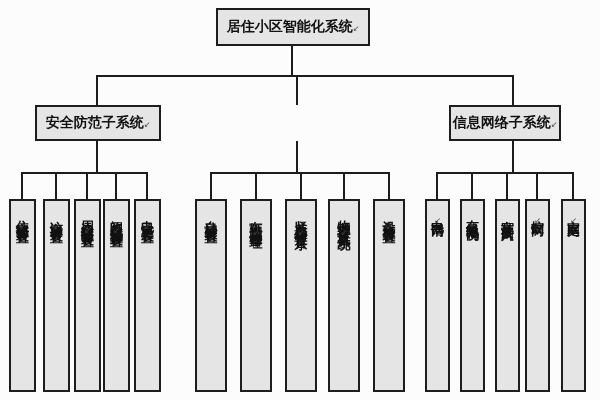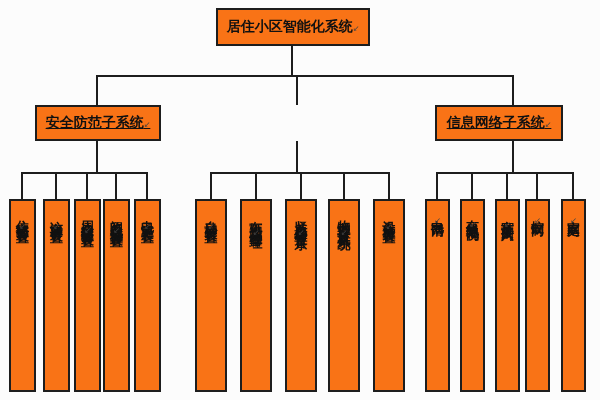--- a/index.html
+++ b/index.html
@@ -10,36 +10,35 @@
   .canvas{
     position:relative;
     width:600px;height:400px;
     background:#fcfcfc;
     overflow:hidden;
   }
   .node{
     position:absolute;
     box-sizing:border-box;
     border:2px solid #1d1d1d;
-    background:#f97316;
+    background:#e5e5e5;
     color:#111111;
     font-weight:bold;
     display:flex;
     align-items:center;
     justify-content:center;
     text-align:left;
   }
   .root-node{
     left:216px;top:8px;width:154px;height:38px;
     font-size:14px;
   }
   .branch-node{
     top:105px;height:36px;
     font-size:14px;
-    text-decoration:underline;
   }
   .leaf-node{
     top:199px;height:193px;
     align-items:flex-start;
     padding-top:9px;
   }
   .vtext{
     writing-mode:vertical-rl;
     text-orientation:upright;
     font-size:13px;
@@ -76,21 +75,21 @@
   <div class="hline" style="left:96px;top:75px;width:418px;"></div>
   <div class="vline" style="left:96px;top:75px;height:30px;"></div>
   <div class="vline" style="left:296px;top:75px;height:30px;"></div>
   <div class="vline" style="left:512px;top:75px;height:30px;"></div>
 
   <div class="node branch-node" style="left:35px;width:126px;">
     <span>
       <span>安全防范子系统</span><span class="rmark">↙</span>
     </span>
   </div>
-  <div class="node branch-node" style="left:435px;width:128px;">
+  <div class="node branch-node" style="left:449px;width:112px;">
     <span>
       <span>信息网络子系统</span><span class="rmark">↙</span>
     </span>
   </div>
 
   <div class="vline" style="left:96px;top:141px;height:32px;"></div>
   <div class="hline" style="left:21px;top:172px;width:127px;"></div>
   <div class="vline" style="left:21px;top:172px;height:27px;"></div>
   <div class="vline" style="left:55px;top:172px;height:27px;"></div>
   <div class="vline" style="left:86px;top:172px;height:27px;"></div>

